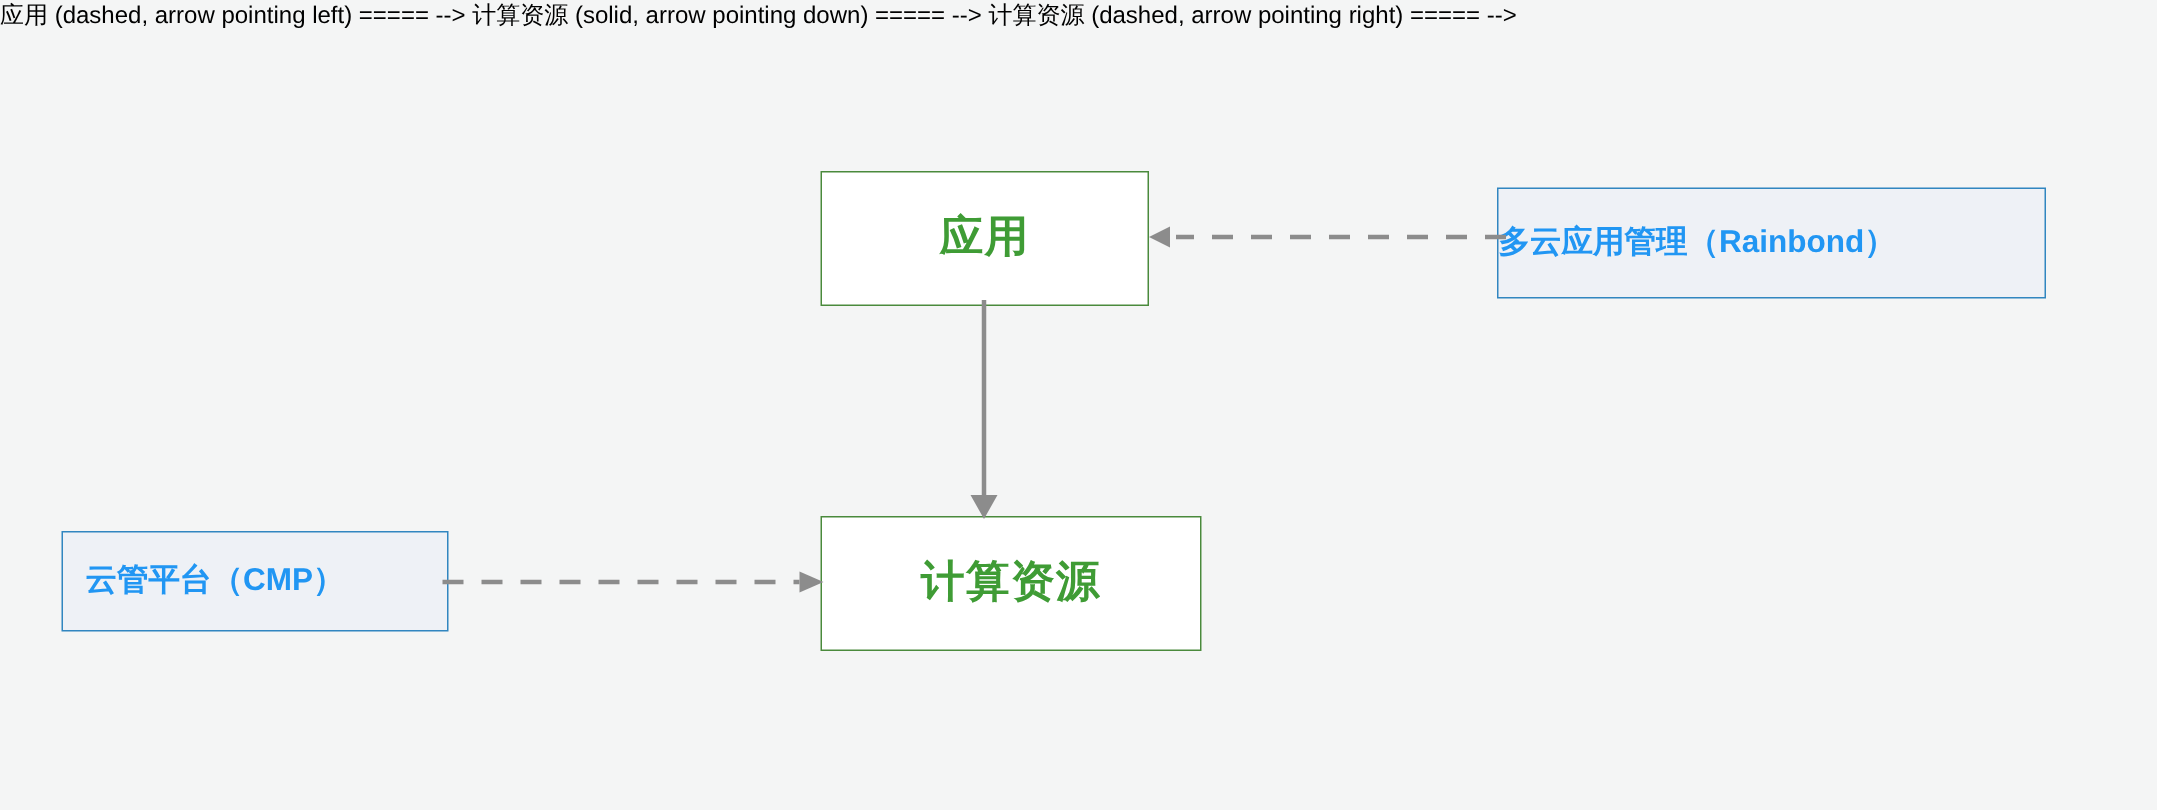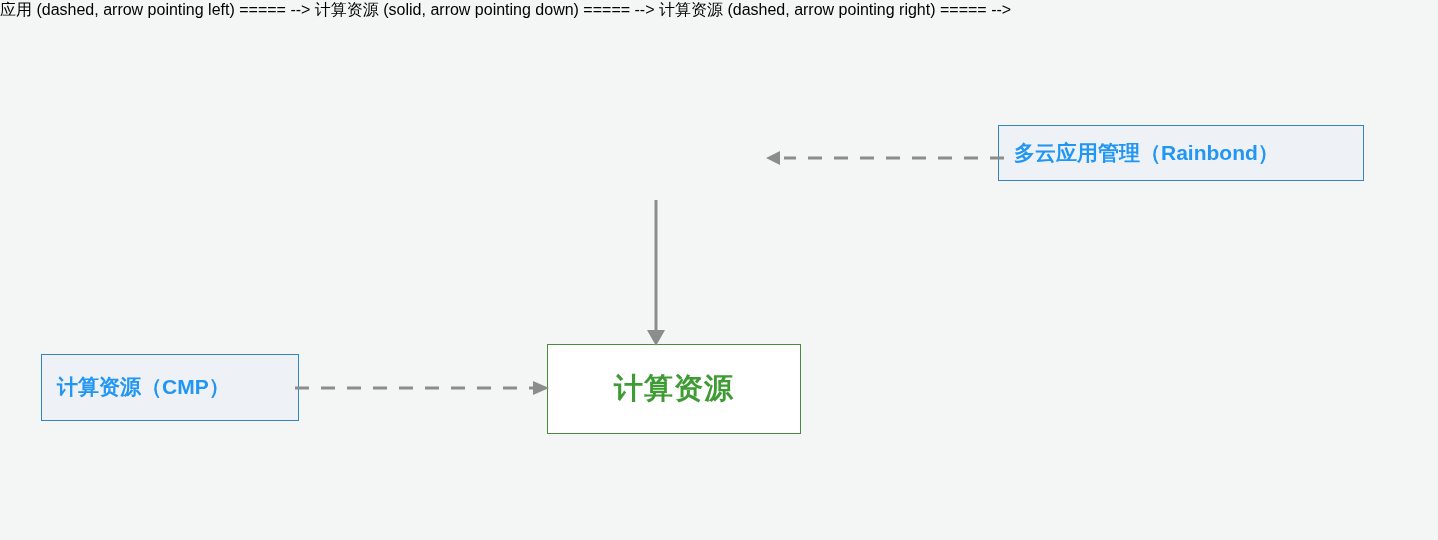--- a/index.html
+++ b/index.html
@@ -47,52 +47,55 @@
   .node-blue .node-label {
     color: #2196f3;
     font-size: 21px;
     font-weight: bold;
     line-height: 1.15;
     white-space: nowrap;
   }
   
   #node-app        { left: 547px; top: 114px; width: 219px; height: 90px; }
   #node-compute    { left: 547px; top: 344px; width: 254px; height: 90px; }
-  #node-rainbond   { left: 998px; top: 125px; width: 366px; height: 56px; padding-left: 15px; }
+  #node-rainbond   { left: 998px; top: 125px; width: 366px; height: 74px; }
   #node-cmp        { left: 41px;  top: 354px; width: 258px; height: 67px; padding-left: 15px; }
 
   
   .connector {
     position: absolute;
     overflow: visible;
   }
   #conn-rainbond-app { left: 760px; top: 140px;  width: 245px; height: 36px; }
   #conn-app-compute  { left: 636px; top: 200px;  width: 40px;  height: 148px; }
   #conn-cmp-compute  { left: 295px; top: 370px;  width: 256px; height: 36px; }
 </style>
 </head>
 <body>
 
 <div id="canvas">
 
   
+  <div class="node node-green" id="node-app">
+    <span class="node-label">应用</span>
+  </div>
 
   
   <div class="node node-green" id="node-compute">
     <span class="node-label">计算资源</span>
   </div>
 
   
   <div class="node node-blue" id="node-rainbond">
     <span class="node-label">多云应用管理（Rainbond）</span>
   </div>
 
   
   <div class="node node-blue" id="node-cmp">
-    <span class="node-label">计算资源（CMP）</span>
+    <span class="node-label">云管平台（CMP）</span>
   </div>
 
    应用 (dashed, arrow pointing left) ===== --&gt;
   <svg class="connector" id="conn-rainbond-app" width="245" height="36" viewBox="0 0 245 36">
     <line x1="244" y1="18" x2="24" y2="18" stroke="#8c8c8c" stroke-width="3" stroke-dasharray="14 12"></line>
     <polygon points="6,18 20,11 20,25" fill="#8c8c8c"></polygon>
   </svg>
 
    计算资源 (solid, arrow pointing down) ===== --&gt;
   <svg class="connector" id="conn-app-compute" width="40" height="148" viewBox="0 0 40 148">

